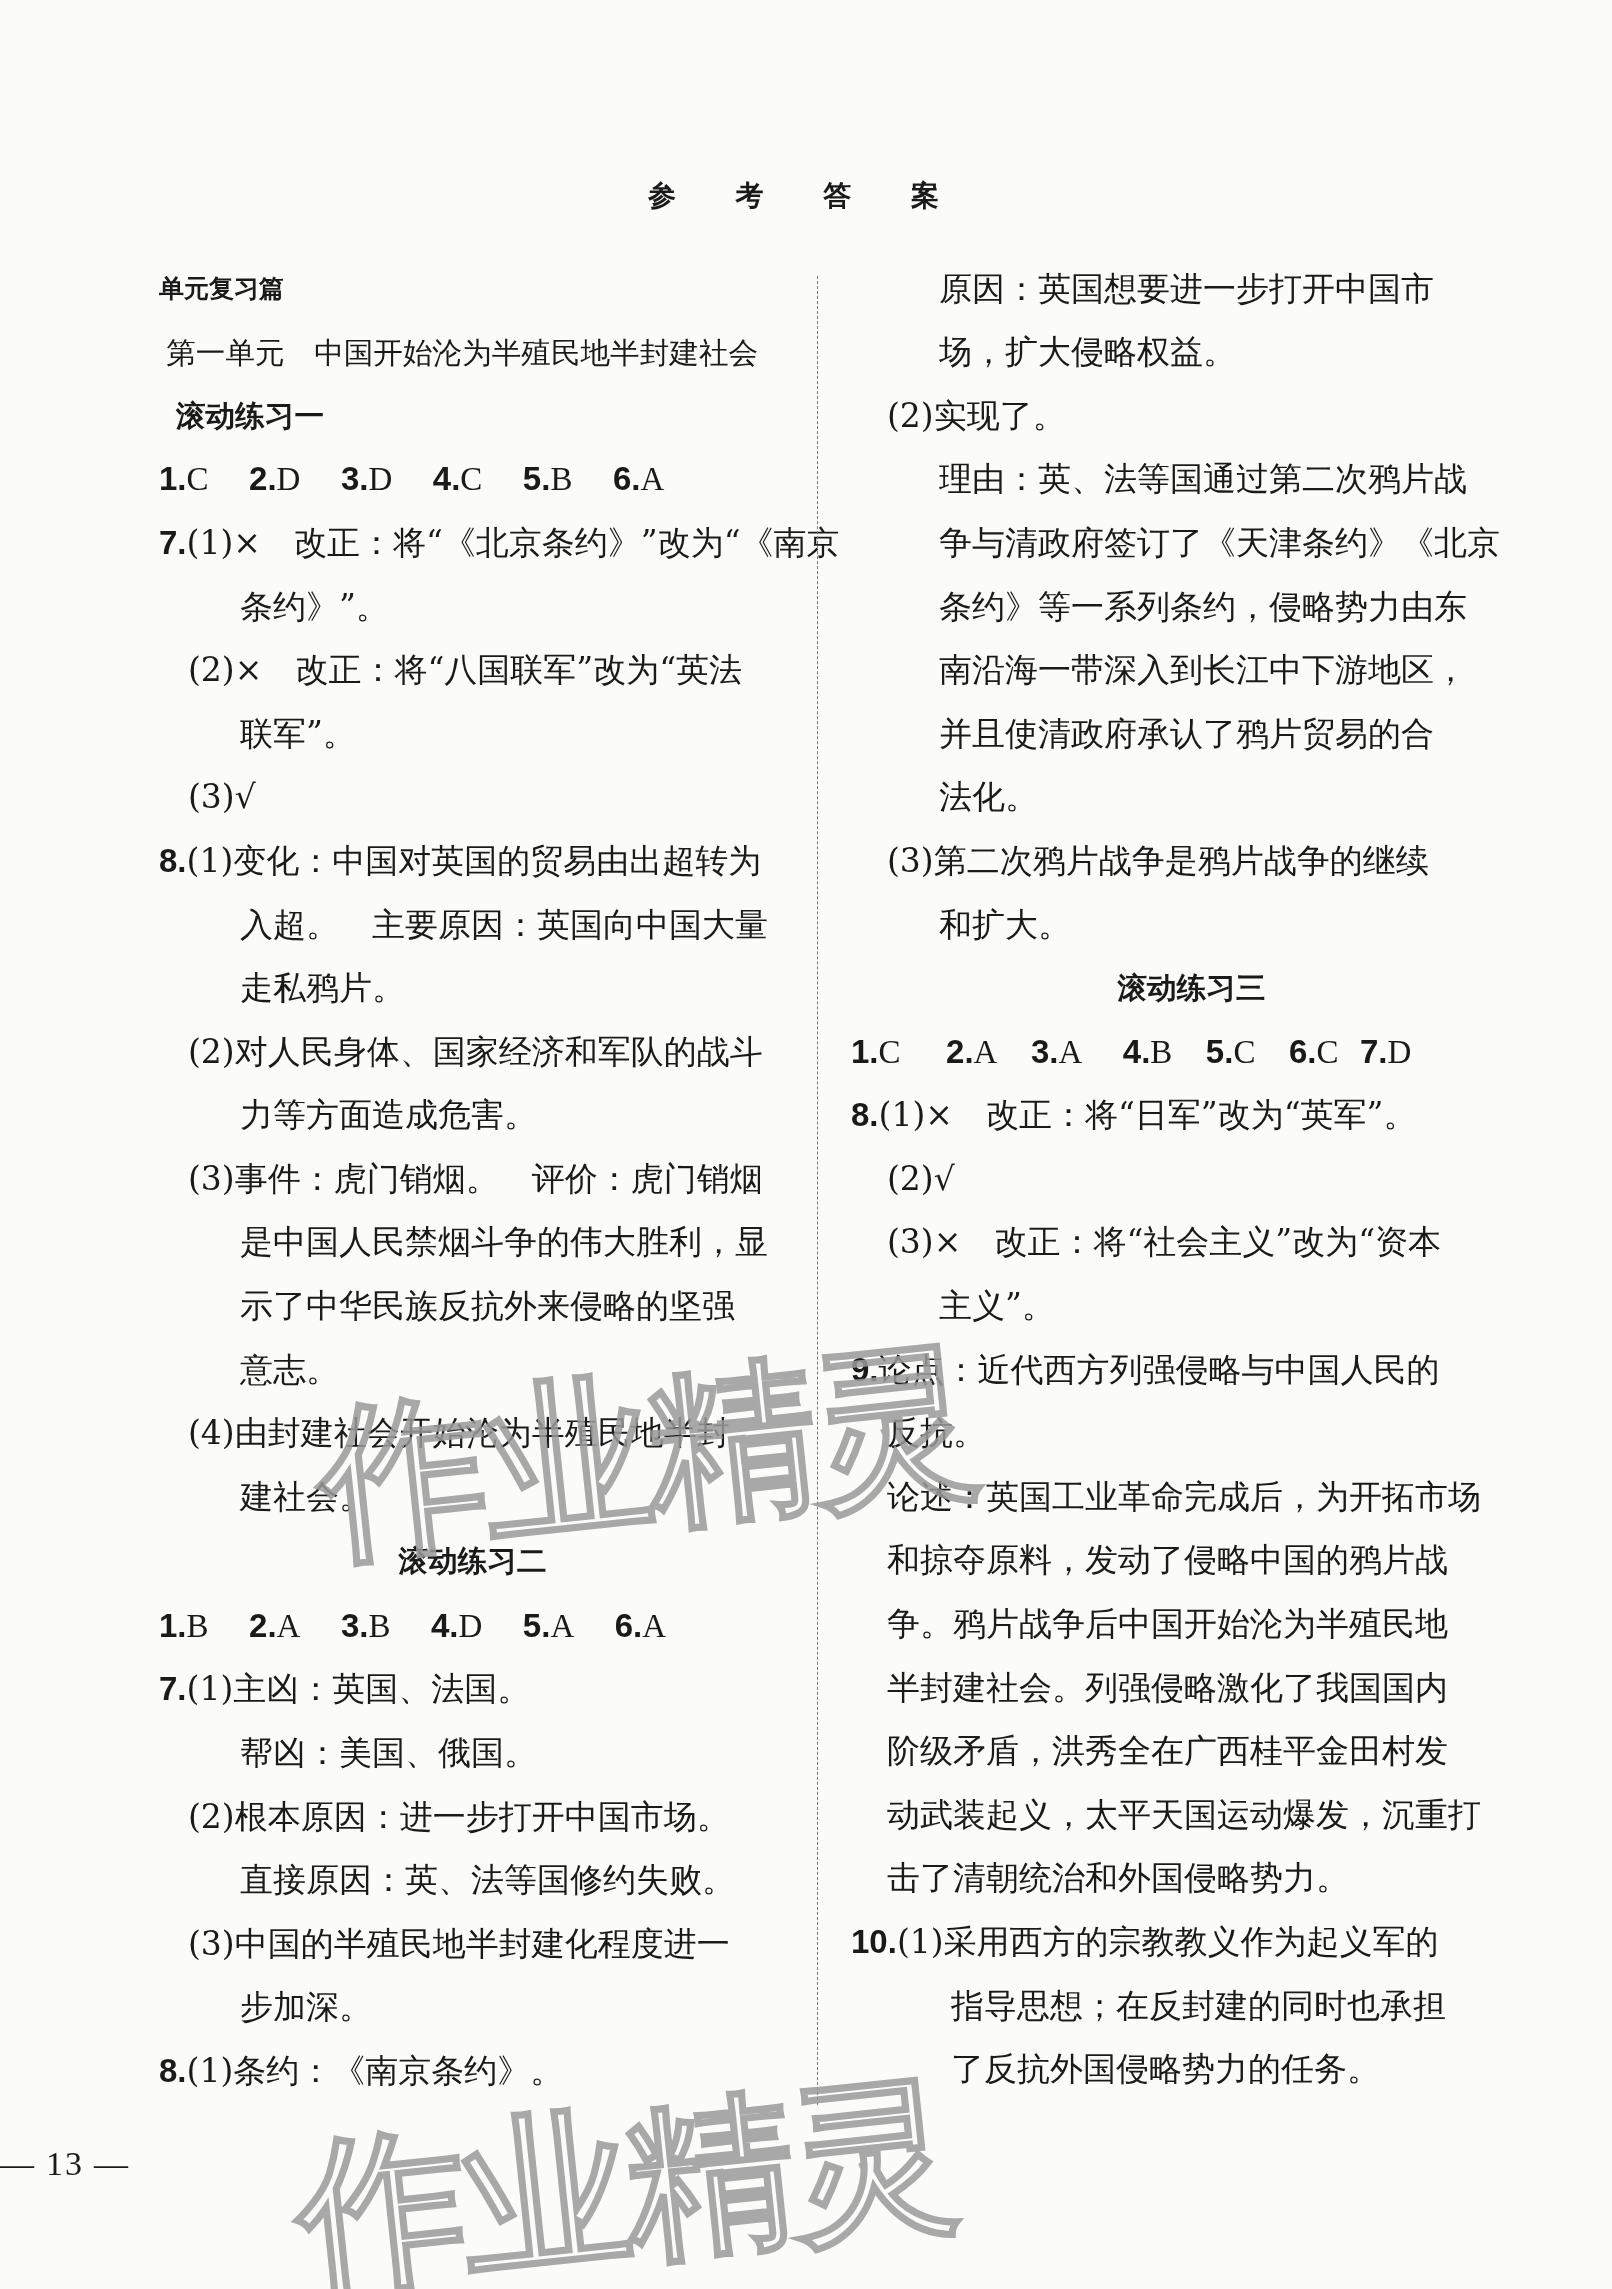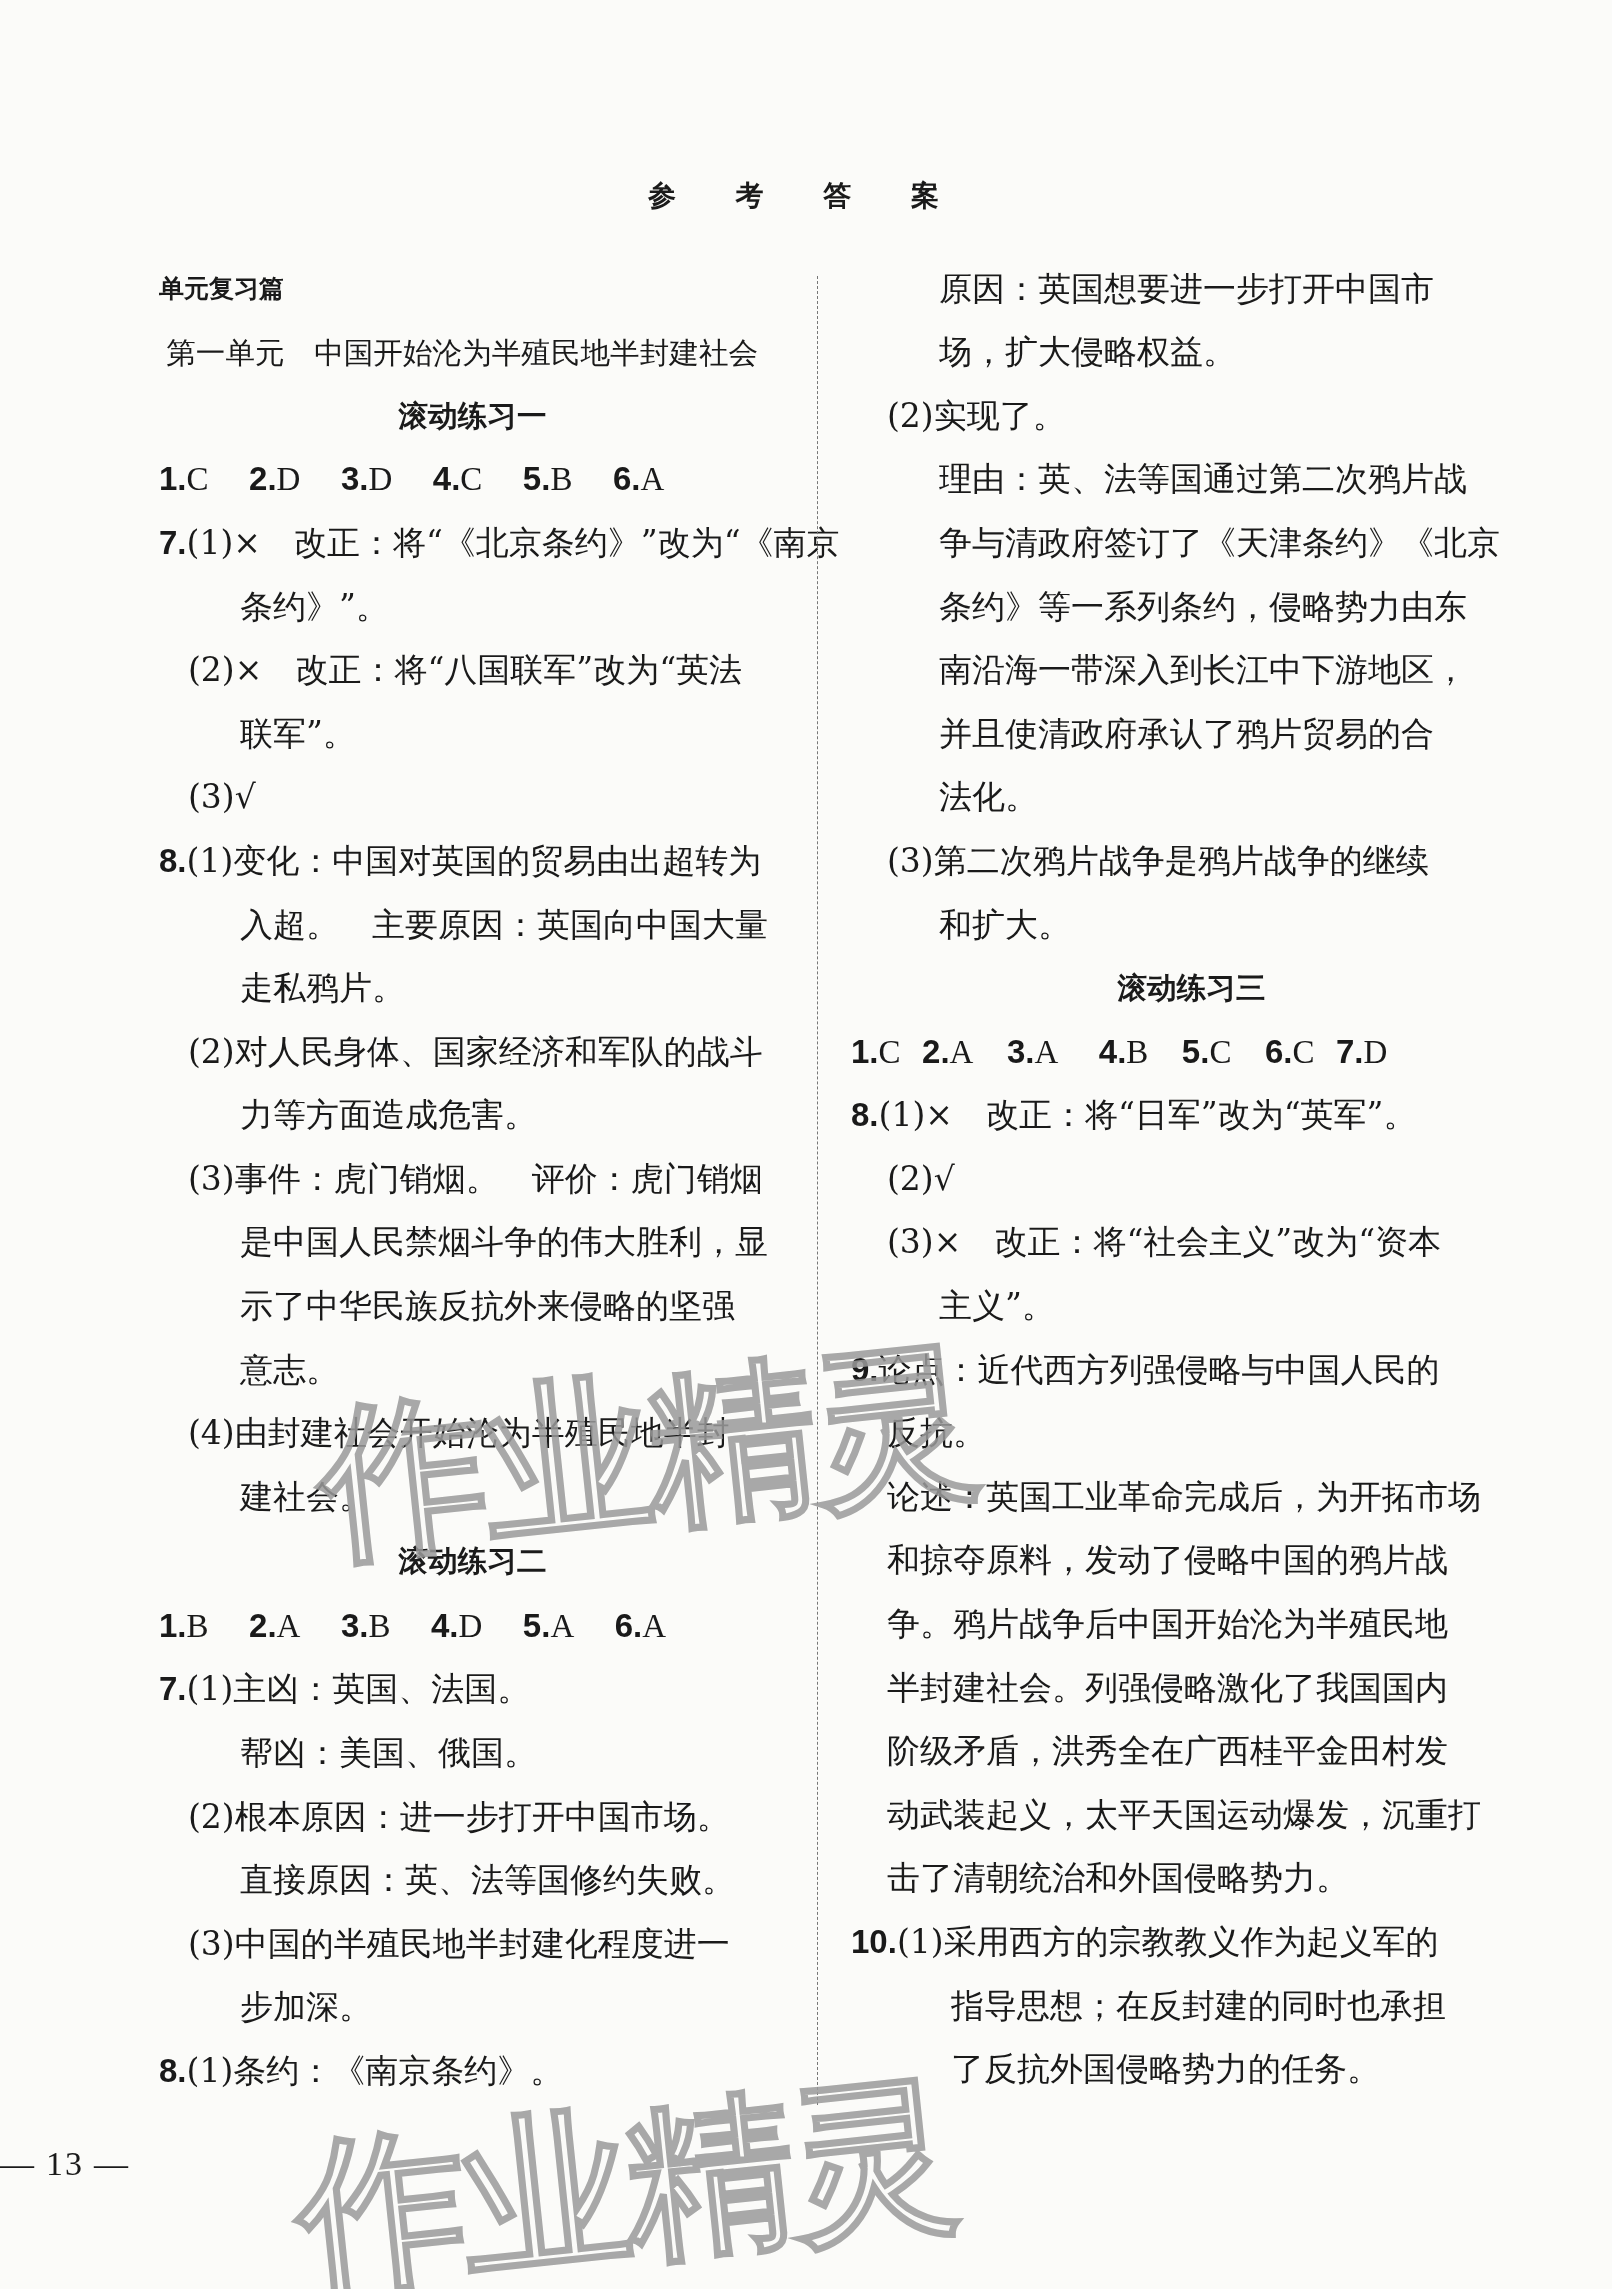--- a/index.html
+++ b/index.html
@@ -47,21 +47,21 @@
   .wm2 { left: 296px; top: 2073px; }
 </style>
 </head>
 <body>
 
 <div class="title">参 考 答 案</div>
 
 <div class="col left">
   <div class="line h-bold h-section" style="top:269px">单元复习篇</div>
   <div class="line h-unit" style="top:333px;left:7.2px">第一单元　中国开始沦为半殖民地半封建社会</div>
-  <div class="line h-center" style="top:397px;left:0;width:627px;text-align:center">滚动练习一</div>
+  <div class="line h-center" style="top:397px;left:17px;width:627px;text-align:left">滚动练习一</div>
 
   <div class="line mc" style="top:459px">
     <span class="item"><span class="num">1.</span><span class="ans">C</span></span>
     <span class="item"><span class="num">2.</span><span class="ans">D</span></span>
     <span class="item"><span class="num">3.</span><span class="ans">D</span></span>
     <span class="item"><span class="num">4.</span><span class="ans">C</span></span>
     <span class="item"><span class="num">5.</span><span class="ans">B</span></span>
     <span class="item"><span class="num">6.</span><span class="ans">A</span></span>
   </div>
 
@@ -115,21 +115,21 @@
   <div class="line" style="top:587px;left:52px">条约》等一系列条约，侵略势力由东</div>
   <div class="line" style="top:650px;left:52px">南沿海一带深入到长江中下游地区，</div>
   <div class="line" style="top:714px;left:52px">并且使清政府承认了鸦片贸易的合</div>
   <div class="line" style="top:777px;left:52px">法化。</div>
   <div class="line" style="top:841px;left:0">(3)第二次鸦片战争是鸦片战争的继续</div>
   <div class="line" style="top:905px;left:52px">和扩大。</div>
 
   <div class="line h-center" style="top:969px;left:0;width:609px;text-align:center">滚动练习三</div>
 
   <div class="line mc" style="top:1032px;left:-36px">
-    <span class="item" style="margin-right:11px"><span class="num">1.</span><span class="ans">C</span></span>
+    <span class="item" style="margin-right:35px"><span class="num">1.</span><span class="ans">C</span></span>
     <span class="item" style="margin-right:23px"><span class="num">2.</span><span class="ans">A</span></span>
     <span class="item" style=""><span class="num">3.</span><span class="ans">A</span></span>
     <span class="item" style="margin-right:23px"><span class="num">4.</span><span class="ans">B</span></span>
     <span class="item" style="margin-right:23px"><span class="num">5.</span><span class="ans">C</span></span>
     <span class="item" style="margin-right:11px"><span class="num">6.</span><span class="ans">C</span></span>
     <span class="item" style="margin-right:18px"><span class="num">7.</span><span class="ans">D</span></span>
   </div>
 
   <div class="line" style="top:1095px;left:-36px"><span class="num">8.</span><span>(1)×　改正：将“日军”改为“英军”。</span></div>
   <div class="line" style="top:1159px;left:0">(2)√</div>

